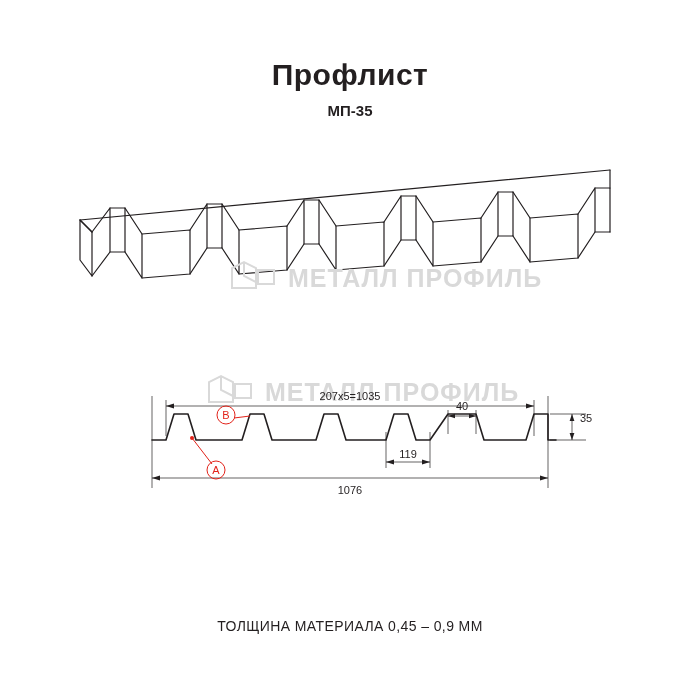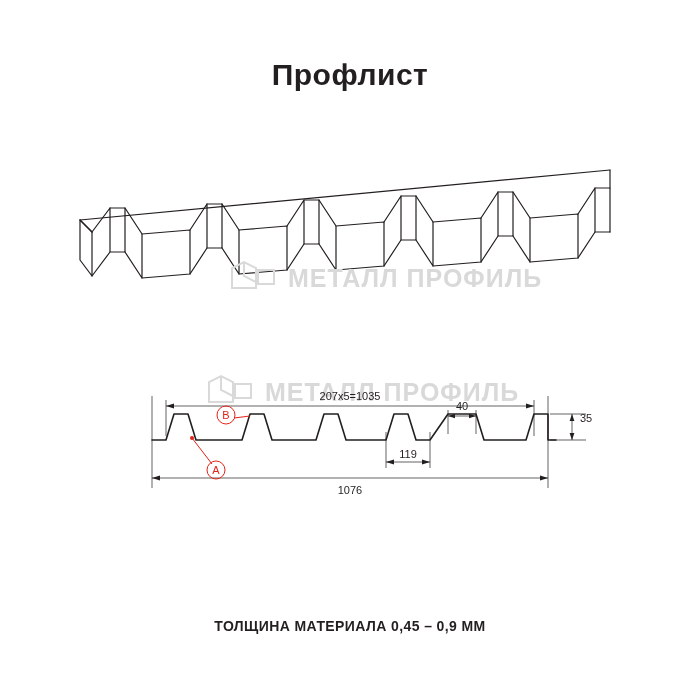--- a/index.html
+++ b/index.html
@@ -41,21 +41,21 @@
     font-weight: bold;
     color: #231f20;
   }
   .footer-note {
     position: absolute;
     top: 618px;
     left: 0;
     width: 700px;
     text-align: center;
     font-size: 14px;
-    font-weight: bold;
+    font-weight: normal;
     letter-spacing: 0.4px;
     color: #231f20;
   }
   .iso-svg {
     position: absolute;
     top: 160px;
     left: 70px;
   }
   .section-svg {
     position: absolute;
@@ -86,20 +86,21 @@
     margin-right: 8px;
   }
   .wm-text { vertical-align: middle; text-align: center; }
 </style>
 </head>
 <body>
 
 <div class="page">
 
   <div class="title">Профлист</div>
+  <div class="subtitle">МП-35</div>
 
   <svg class="iso-svg" width="560" height="200" viewBox="0 0 560 200">
     <g fill="none" stroke="#231f20" stroke-width="1.2" stroke-linejoin="round" stroke-linecap="round">
 
       <path d="M10,60 L540,10"></path>
 
       <path d="M10,60 L10,100 L22,116 L22,72 Z"></path>
       <path d="M22,72 L40,48 L40,92 L22,116"></path>
       <path d="M40,48 L55,48 L55,92 L40,92"></path>
       <path d="M55,48 L72,74 L72,118 L55,92"></path>

